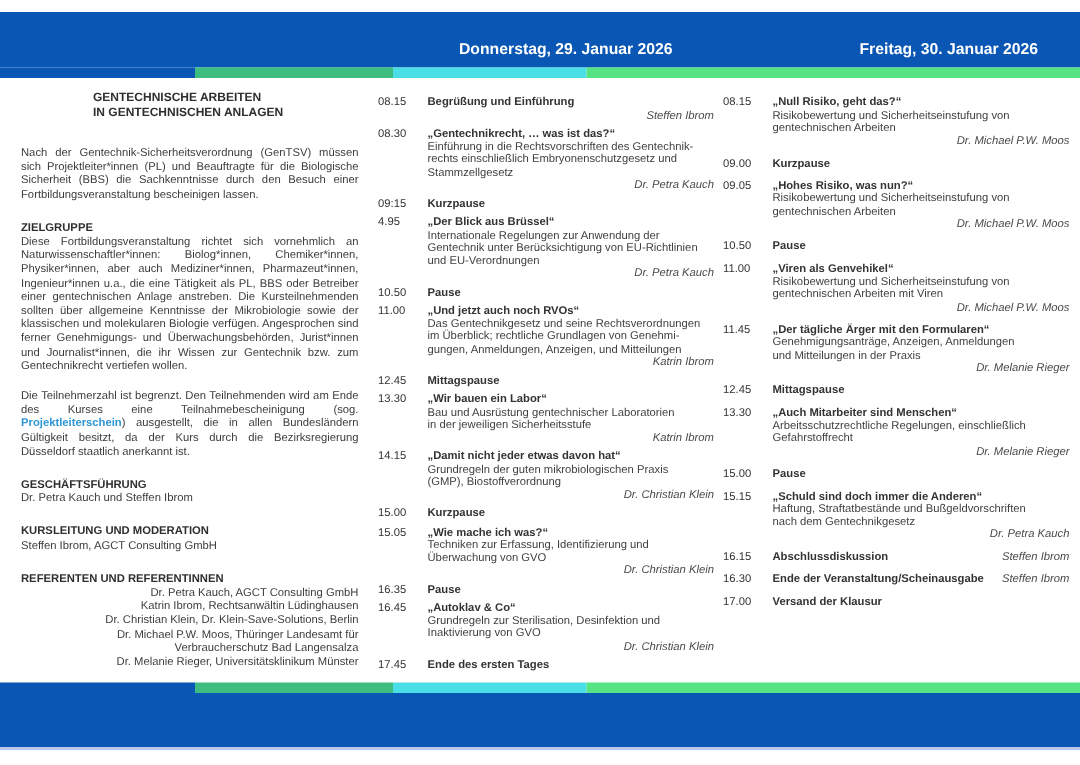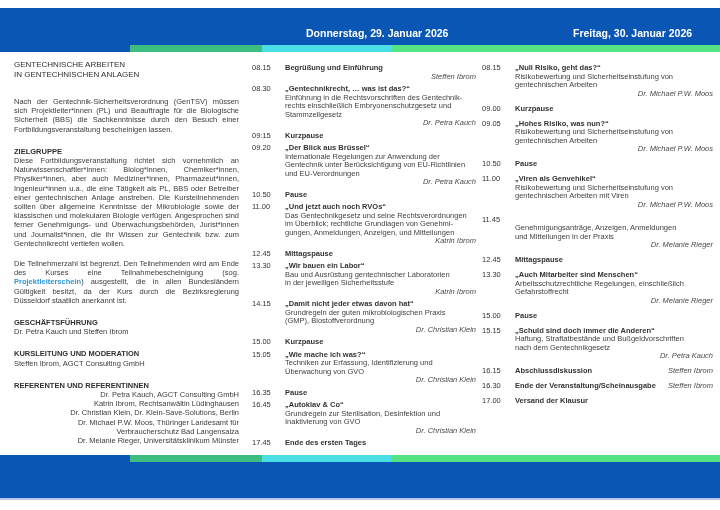--- a/index.html
+++ b/index.html
@@ -19,21 +19,21 @@
   .accent-strip.bottom { top:455px; }
   .seg-blue  { width:130px; background:#0956b4; }
   .seg-green { width:132px; background:#3dbd80; }
   .seg-cyan  { width:129px; background:#4adee6; }
   .seg-lgreen{ width:329px; background:#55e383; }
   
   .footer-bar { position:absolute; top:462px; left:0; width:720px; height:36px; background:#0956b4; }
   .footer-edge { position:absolute; top:498px; left:0; width:720px; height:2px; background:#b9c7ea; }
   
   .sidebar { position:absolute; left:14px; top:60px; width:225px; font-size:7.5px; line-height:9.2px; }
-  .course-title { font-weight:normal; font-size:8px; line-height:10px; color:#2f2f2f; }
+  .course-title { font-weight:bold; font-size:8px; line-height:10px; color:#2f2f2f;margin-left:48px; }
   .para { margin-top:11px; text-align:justify; }
   .side-heading { font-weight:bold; color:#2f2f2f; margin-top:13px; }
   .link-blue { color:#2e96d4; font-weight:bold; }
   .ref-line { text-align:right; }
   
   .logo { margin-top:13px; display:flex; align-items:flex-start; }
   .logo-letters { font-weight:bold; font-size:20px; line-height:20px; letter-spacing:8px; color:#1b3e93; margin-left:5px; margin-top:2px; }
   .logo-text-block { display:flex; flex-direction:column; }
   .logo-sub { color:#1b3e93; font-size:4.6px; line-height:5.6px; text-align:right; width:104px; letter-spacing:0.4px; font-weight:bold; }
   
@@ -120,21 +120,21 @@
       <div class="sch-speaker">Dr. Petra Kauch</div>
     </div>
     <div class="sch-entry">
       <div class="sch-row">
         <span class="sch-time">09:15</span>
         <span class="sch-title">Kurzpause</span>
       </div>
     </div>
     <div class="sch-entry">
       <div class="sch-row">
-        <span class="sch-time">09.20</span>
+        <span class="sch-time">4.95</span>
         <span class="sch-title">„Der Blick aus Brüssel“</span>
       </div>
       <div class="sch-desc">Internationale Regelungen zur Anwendung der</div>
       <div class="sch-desc">Gentechnik unter Berücksichtigung von EU-Richtlinien</div>
       <div class="sch-desc">und EU-Verordnungen</div>
       <div class="sch-speaker">Dr. Petra Kauch</div>
     </div>
     <div class="sch-entry">
       <div class="sch-row">
         <span class="sch-time">10.50</span>
@@ -248,20 +248,21 @@
         <span class="sch-time">11.00</span>
         <span class="sch-title">„Viren als Genvehikel“</span>
       </div>
       <div class="sch-desc">Risikobewertung und Sicherheitseinstufung von</div>
       <div class="sch-desc">gentechnischen Arbeiten mit Viren</div>
       <div class="sch-speaker">Dr. Michael P.W. Moos</div>
     </div>
     <div class="sch-entry">
       <div class="sch-row">
         <span class="sch-time">11.45</span>
+        <span class="sch-title">„Der tägliche Ärger mit den Formularen“</span>
       </div>
       <div class="sch-desc">Genehmigungsanträge, Anzeigen, Anmeldungen</div>
       <div class="sch-desc">und Mitteilungen in der Praxis</div>
       <div class="sch-speaker">Dr. Melanie Rieger</div>
     </div>
     <div class="sch-entry">
       <div class="sch-row">
         <span class="sch-time">12.45</span>
         <span class="sch-title">Mittagspause</span>
       </div>

